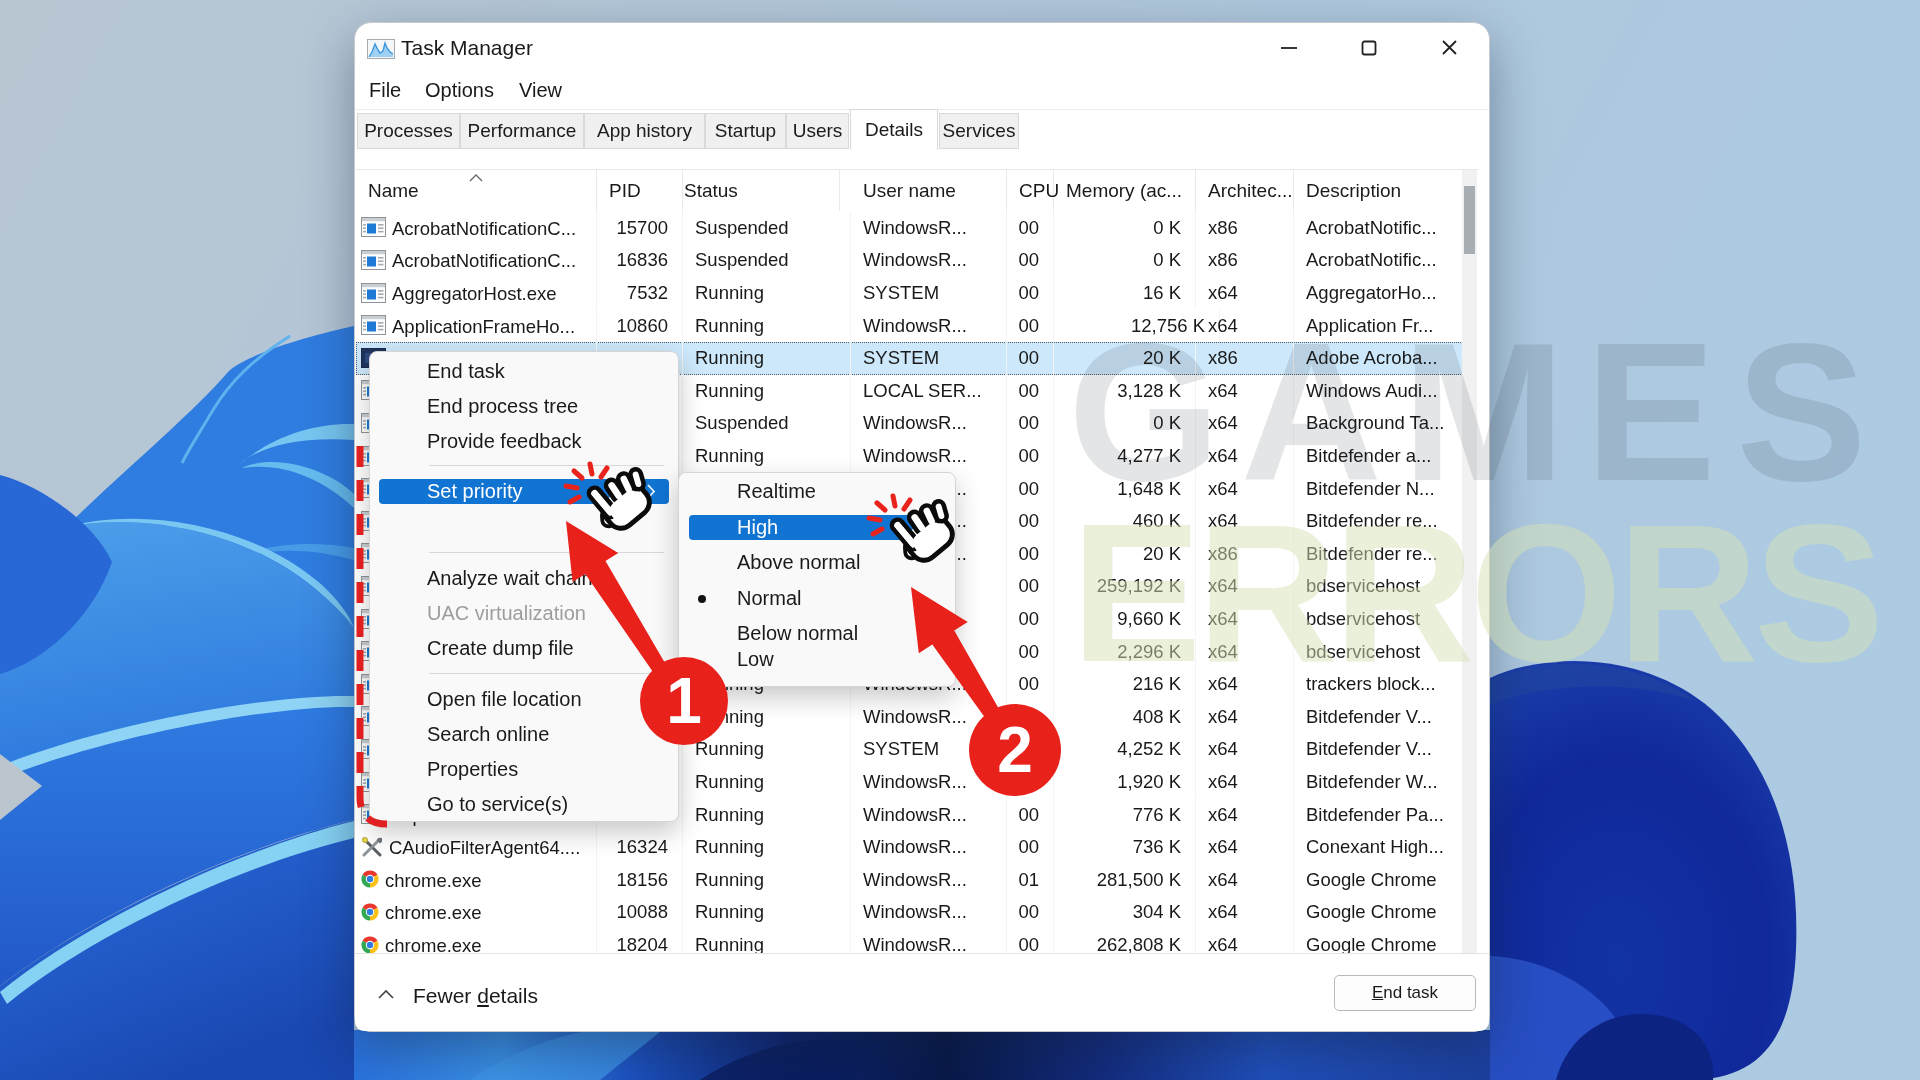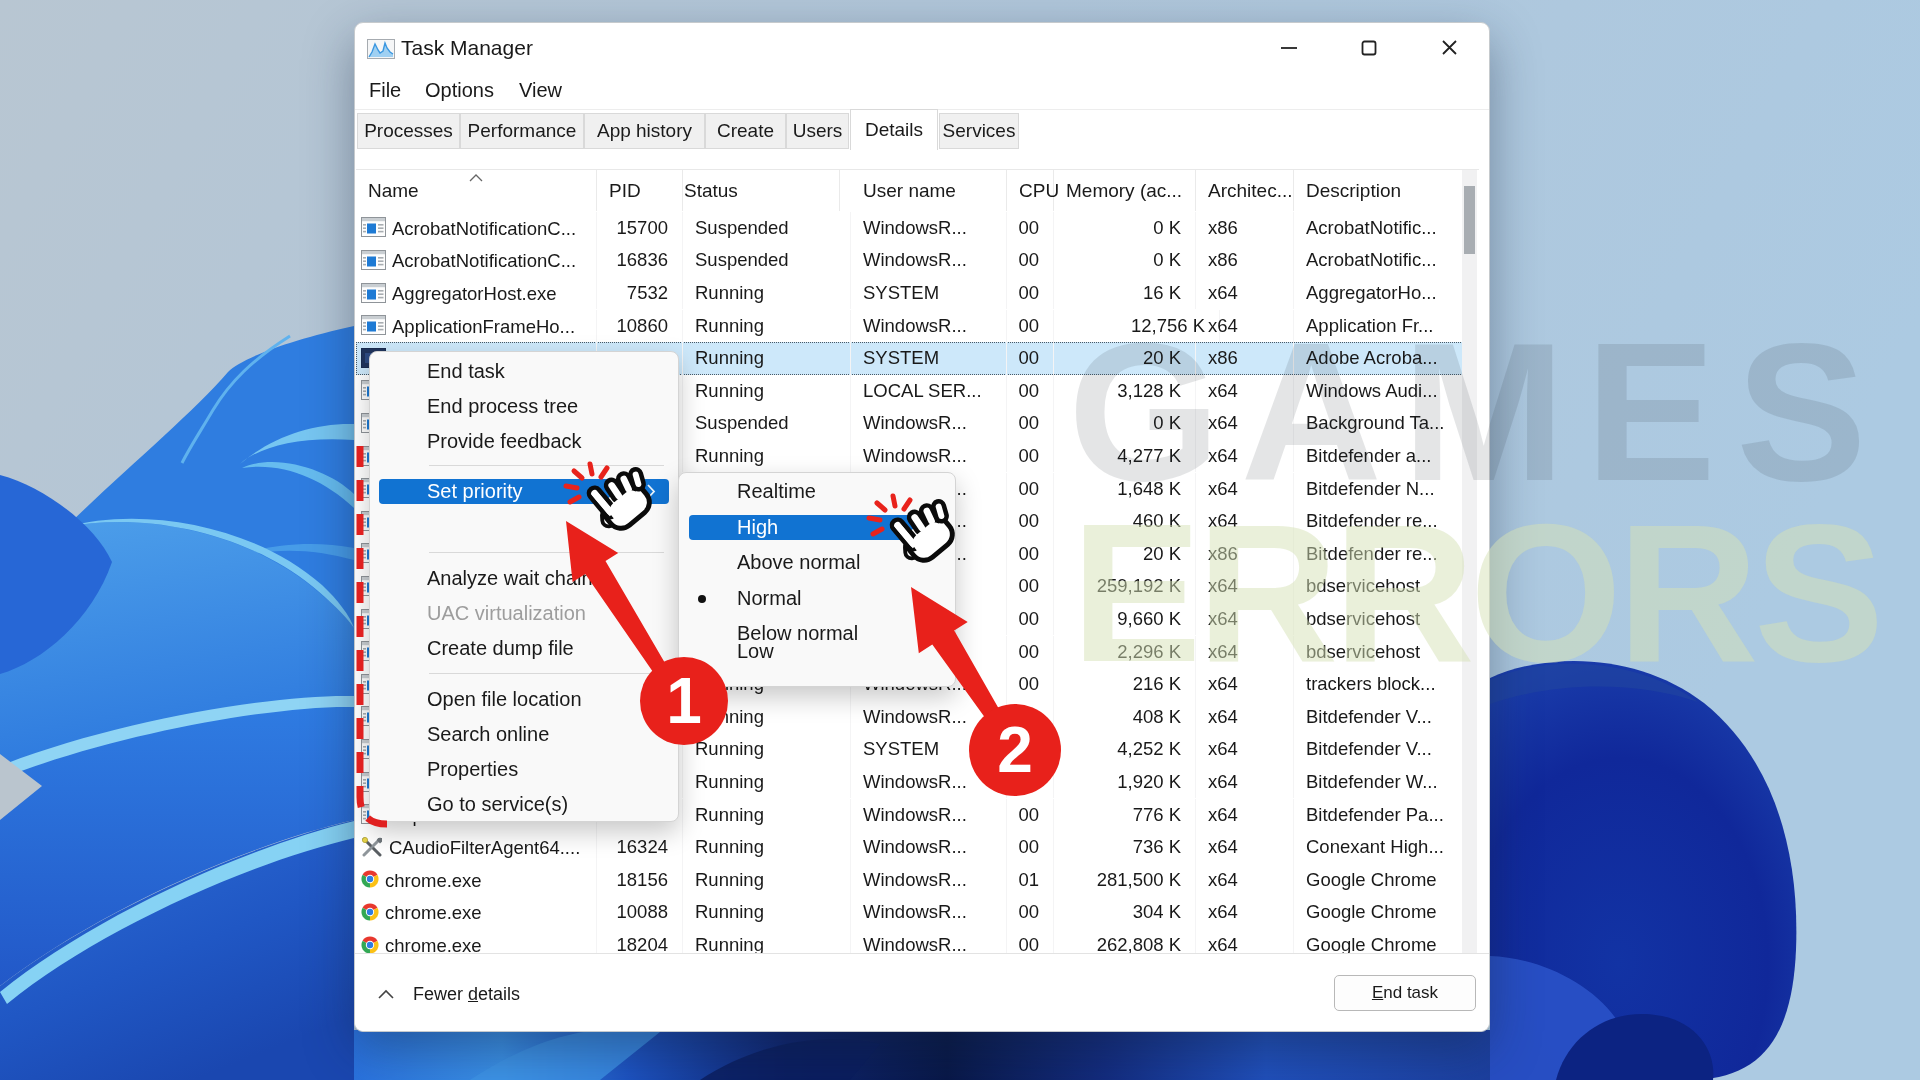--- a/index.html
+++ b/index.html
@@ -2,36 +2,36 @@
 <html><head>
 <meta charset="utf-8">
 <style>
   * { margin:0; padding:0; box-sizing:border-box; }
   html,body { width:1920px; height:1080px; overflow:hidden; font-family:"Liberation Sans", sans-serif; }
   #stage { position:absolute; left:0; top:0; width:1920px; height:1080px; background:linear-gradient(100deg,#b9c8d4 0%,#b0c6d8 45%,#aecbe2 100%); }
   #bgsvg { position:absolute; left:0; top:0; }
   .wm { position:absolute; font-weight:bold; white-space:nowrap; letter-spacing:14px; z-index:5; }
   #wm1 { left:1068px; top:300px; font-size:196px; color:rgba(30,42,52,0.12); letter-spacing:20px; }
   #wm2 { left:1071px; top:481px; font-size:196px; color:rgba(214,226,182,0.5); letter-spacing:-5px; }
-  #win { position:absolute; left:354px; top:22px; width:1136px; height:1010px; background:#fff; border:1px solid #c6cacd; border-radius:9px; box-shadow:0 18px 50px rgba(20,35,60,0.40); z-index:1; }
+  #win { position:absolute; left:354px; top:22px; width:1136px; height:1010px; background:#fff; border:1px solid #c6cacd; border-radius:17px; box-shadow:0 18px 50px rgba(20,35,60,0.40); z-index:1; }
   #title { position:absolute; left:46px; top:13px; font-size:21px; color:#191919; }
   .mitem { position:absolute; top:56px; font-size:20px; color:#1a1a1a; }
   .tab { position:absolute; top:89.5px; height:36px; background:#f0f0f0; border:1px solid #d9d9d9; font-size:19px; color:#1a1a1a; text-align:center; line-height:34px; }
   #tabsel { top:86px; height:41px; background:#fff; border-bottom:none; z-index:2; }
   #tbl { position:absolute; left:1px; top:146px; width:1123px; height:785px; border-top:1px solid #e8e8e8; background:#fff; overflow:hidden; }
   .hcell { position:absolute; top:0; height:41px; border-right:1px solid #eaeaea; font-size:19px; color:#1a1a1a; }
   .hlab { position:absolute; bottom:9px; left:12px; }
   .row { position:absolute; left:0; width:1107px; height:32.6px; }
   .cell { position:absolute; top:0; height:32.6px; line-height:32.6px; font-size:18.5px; color:#191919; white-space:nowrap; overflow:hidden; border-right:1px solid #f4f4f5; }
   .rt { text-align:right; }
   #vsb { position:absolute; left:1106px; top:0; width:15px; height:784px; background:#f1f1f2; }
   #vsbthumb { position:absolute; left:2px; top:16px; width:11px; height:68px; background:#a8adb2; }
   #botbar { position:absolute; left:0; top:930px; width:1134px; height:78px; background:#fff; border-top:1px solid #e3e3e3; border-radius:0 0 9px 9px; }
   #endbtn { position:absolute; left:979px; top:21px; width:142px; height:36px; background:#fdfdfd; border:1px solid #b8b8b8; border-radius:5px; text-align:center; line-height:34px; font-size:17px; color:#1a1a1a; }
-  #fewer { position:absolute; left:58px; top:30px; font-size:18px; color:#1a1a1a; }
+  #fewer { position:absolute; left:58px; top:30px; font-size:21px; color:#1a1a1a; }
   #menu { position:absolute; left:369px; top:351px; width:310px; height:471px; background:#f9f9f9; border:1px solid #d4d4d4; border-radius:8px; box-shadow:0 10px 26px rgba(0,0,0,0.22); z-index:30; }
   .mi { position:absolute; left:0; width:100%; height:35px; line-height:35px; padding-left:57px; font-size:20px; color:#1a1a1a; white-space:nowrap; }
   .msep { position:absolute; left:59px; right:14px; height:1px; background:#d9d9d9; }
   #mihl { position:absolute; left:9px; top:127px; width:290px; height:24.5px; background:#1173d2; border-radius:4px; }
   #submenu { position:absolute; left:678px; top:472px; width:278px; height:215px; background:#f9f9f9; border:1px solid #d4d4d4; border-radius:8px; box-shadow:0 10px 26px rgba(0,0,0,0.22); z-index:31; }
   .si { position:absolute; left:0; width:100%; height:35.5px; line-height:35.5px; padding-left:58px; font-size:20px; color:#1a1a1a; }
   #sihl { position:absolute; left:10px; top:42px; width:258px; height:24.5px; background:#1173d2; border-radius:4px; }
   #anno { position:absolute; left:0; top:0; z-index:40; }
 
   .ric { vertical-align:middle; margin-right:6px; margin-top:-3px; display:inline-block; }
@@ -120,21 +120,21 @@
       <path d="M170,2 L183,15 M183,2 L170,15" stroke="#222" stroke-width="1.8"></path>
     </svg>
     <div class="mitem" style="left:14px">File</div>
     <div class="mitem" style="left:70px">Options</div>
     <div class="mitem" style="left:164px">View</div>
     <div style="position:absolute;left:0;top:86px;width:1134px;height:1px;background:#ededed"></div>
     <div id="tabrow">
 <div class="tab" style="left:2px;width:103px">Processes</div>
 <div class="tab" style="left:105px;width:124px">Performance</div>
 <div class="tab" style="left:229px;width:121px">App history</div>
-<div class="tab" style="left:350px;width:81px">Create</div>
+<div class="tab" style="left:350px;width:81px">Startup</div>
 <div class="tab" style="left:431px;width:63px">Users</div>
 <div class="tab" id="tabsel" style="left:495px;width:88px;line-height:40px">Details</div>
 <div class="tab" style="left:584px;width:80px">Services</div>
 </div>
     <div id="tbl">
 <div class="hcell" style="left:0px;width:241px">
           <span class="hlab">Name</span>
         </div>
 <div class="hcell" style="left:241px;width:86px">
           <span class="hlab">PID</span>
@@ -628,21 +628,21 @@
 <div class="mi" style="top:400px">Properties</div>
 <div class="mi" style="top:435px">Go to service(s)</div>
 </div>
   <div id="submenu">
 <div id="sihl"></div>
 <div class="si" style="top:1px">Realtime</div>
 <div class="si" style="top:36.5px;color:#fff;z-index:2">High</div>
 <div class="si" style="top:72px">Above normal</div>
 <div class="si" style="top:107.5px">Normal</div>
 <div class="si" style="top:143px">Below normal</div>
-<div class="si" style="top:161px">Low</div>
+<div class="si" style="top:169px">Low</div>
 <div style="position:absolute;left:19px;top:122px;width:8px;height:8px;border-radius:50%;background:#111"></div>
 </div>
   <svg id="anno" width="1920" height="1080" viewBox="0 0 1920 1080">
       <path d="M360,446 L360,797 Q360,824 387,824" fill="none" stroke="#e02020" stroke-width="7" stroke-dasharray="21 13"></path>
 <polygon points="566,521 572.6,581.9 585.3,573.9 666.5,691.5 677.5,684.5 605.5,561.1 618.2,553.1" fill="#e8211b"></polygon>
 <polygon points="911,587 918.8,653.2 932.3,644.6 988.3,722.3 1001.7,713.7 954.2,630.6 967.7,622" fill="#e8211b"></polygon>
 <circle cx="684" cy="701" r="44" fill="#e8211b"></circle>
 <circle cx="1015" cy="750" r="46" fill="#e8211b"></circle>
 <text x="684" y="723" font-family="Liberation Sans" font-size="64" font-weight="bold" fill="#fff" text-anchor="middle">1</text>
 <text x="1015" y="772" font-family="Liberation Sans" font-size="64" font-weight="bold" fill="#fff" text-anchor="middle">2</text>

